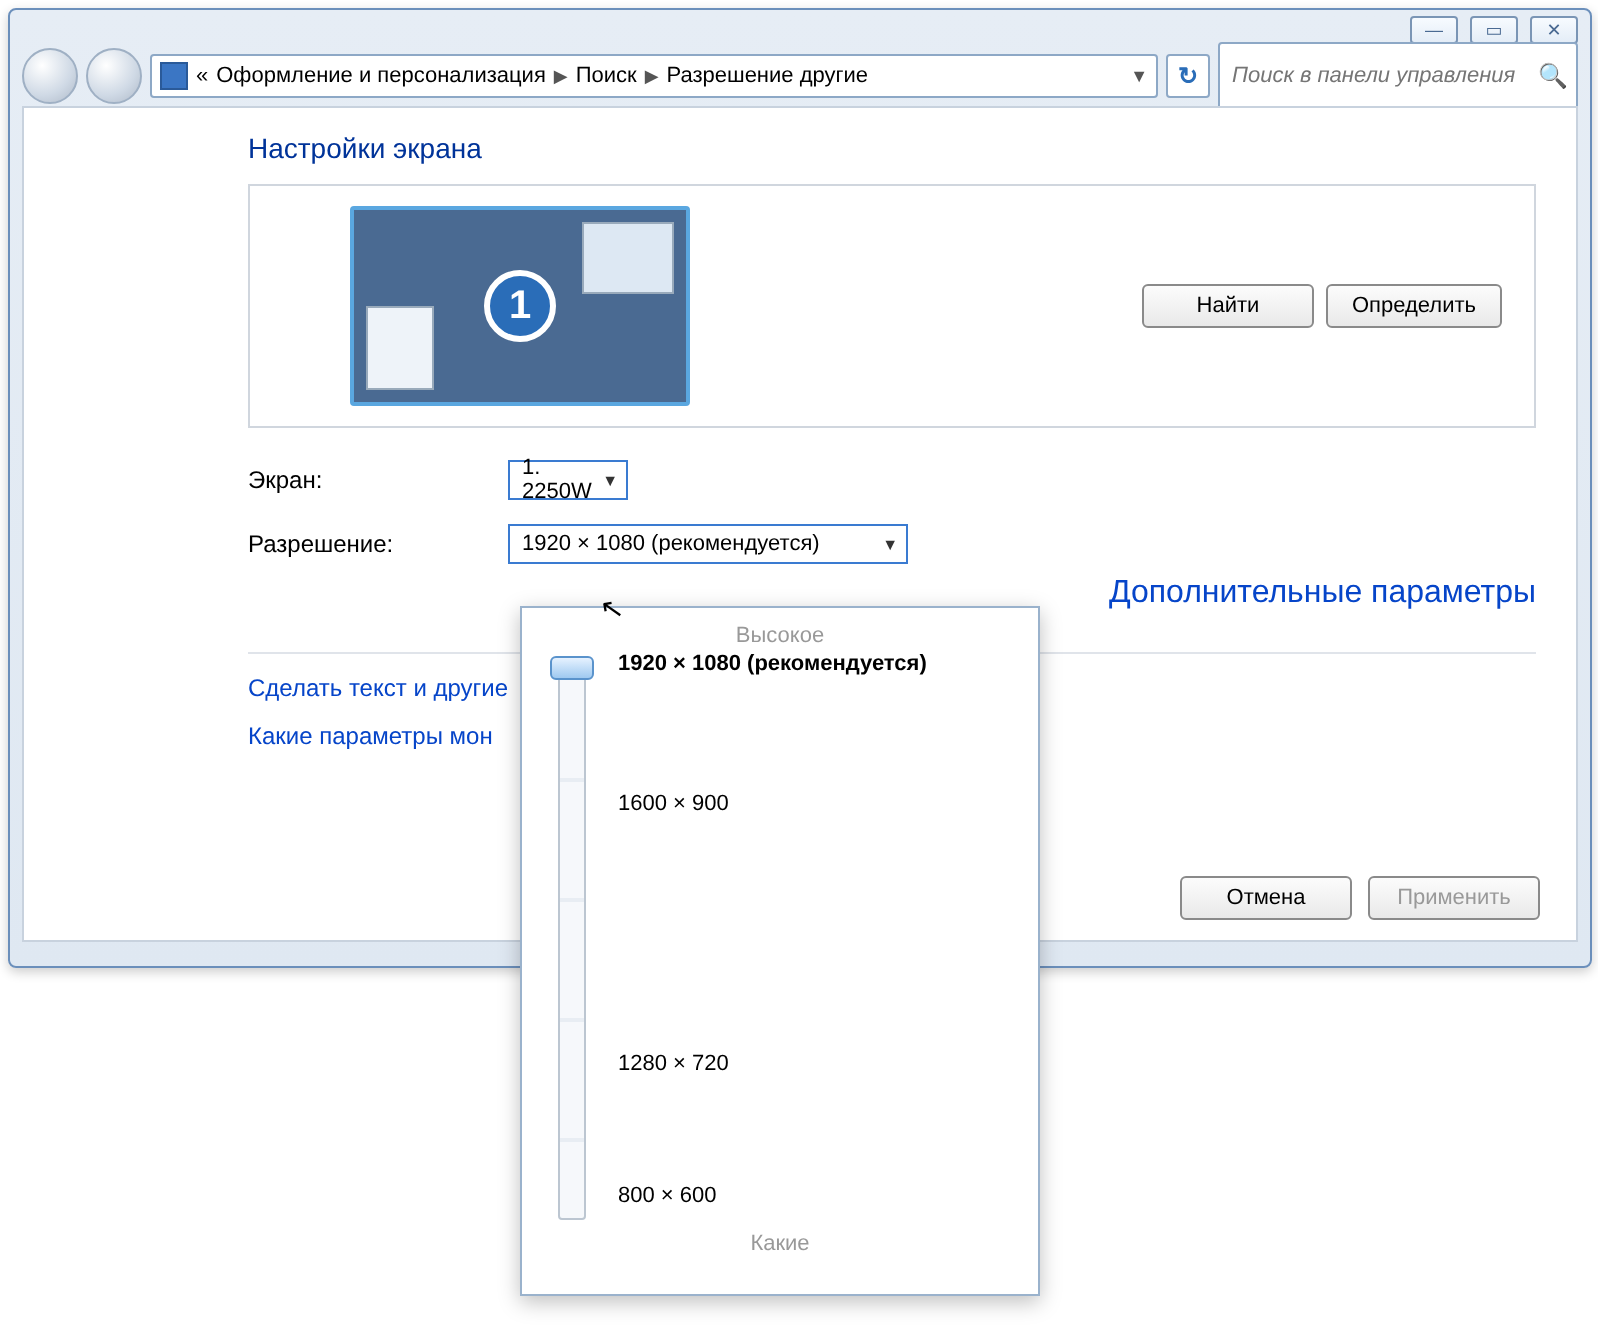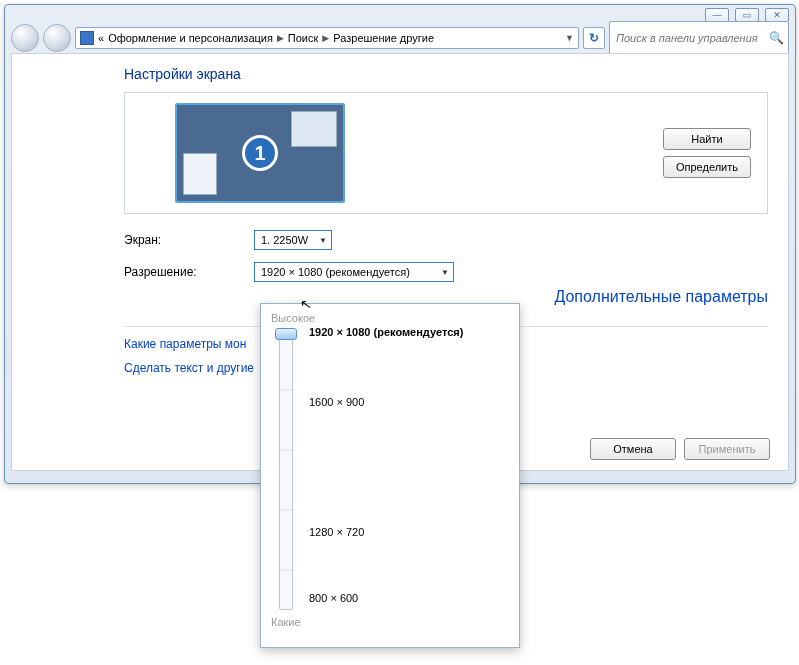--- a/index.html
+++ b/index.html
@@ -125,38 +125,38 @@
   .monitor-preview .thumb-b {
     position:absolute;bottom:6px;left:6px;width:34px;height:42px;background:#eef3f9;border:1px solid #9ab;
   }
   .monitor-preview .num {
     position:absolute;left:50%;top:50%;transform:translate(-50%,-50%);
     width:36px;height:36px;border-radius:50%;
     background:#2a6db8;color:#fff;border:3px solid #fff;
     display:flex;align-items:center;justify-content:center;font-size:20px;font-weight:bold;
   }
   .side-buttons {
-    display:flex;flex-direction:column;gap:6px;margin-left:auto;margin-right:6px;
+    display:flex;flex-direction:row;gap:6px;margin-left:auto;margin-right:6px;
   }
   .side-buttons button, .bottom-btns button {
     height:22px;min-width:86px;
     border:1px solid #8a8a8a;border-radius:3px;
     background:linear-gradient(#fcfcfc,#e9e9e9);
     font-size:11px;padding:0 12px;
   }
   .form-row {
     display:flex;align-items:center;margin-bottom:12px;font-size:12px;
   }
   .form-row .lbl { width:130px;}
   .combo {
     height:20px;border:1px solid #7a95b5;background:#fff;
     display:flex;align-items:center;padding:0 16px 0 6px;font-size:11px;
     position:relative;
   }
-  .combo.small { width:78px; border-color:#3a7bd1;text-align:center;}
+  .combo.small { width:60px; border-color:#3a7bd1;}
   .combo.wide { width:200px; border-color:#3a7bd1;}
   .combo::after {
     content:"▼";position:absolute;right:4px;font-size:8px;color:#333;
   }
   .links-area {
     border-top:1px solid #e0e4ea;
     margin-top:20px;padding-top:10px;
   }
   .lnk { color:#0645c9;font-size:12px;margin-bottom:10px;cursor:pointer;}
   .adv-link { text-align:right;color:#0645c9;font-size:16px;margin-top:-6px;margin-bottom:8px;cursor:pointer;}
@@ -170,21 +170,21 @@
     left:260px;
     top:303px;
     width:260px;
     height:345px;
     background:#fff;
     border:1px solid #9ab2cc;
     box-shadow:0 3px 10px rgba(0,0,0,.25);
     padding:8px 10px 10px;
     z-index:1000;
   }
-  .reso-popup .cap { color:#999;font-size:11px; margin-bottom:2px;}
+  .reso-popup .cap { color:#999;font-size:11px; text-align:center;margin-bottom:2px;}
   .slider-wrap {
     display:flex;gap:16px;height:290px;
   }
   .slider-track {
     width:14px;height:280px;border:1px solid #bcc6d1;border-radius:2px;
     background:repeating-linear-gradient(to bottom,#f6f8fb,#f6f8fb 58px,#e8edf3 58px,#e8edf3 60px);
     margin-left:8px;margin-top:4px;position:relative;
   }
   .slider-thumb {
     position:absolute;top:-3px;left:-5px;width:22px;height:12px;border-radius:3px;
@@ -264,22 +264,22 @@
         <span class="lbl">Разрешение:</span>
         <div class="combo wide">
           <span>1920 × 1080 (рекомендуется)</span>
         </div>
       </div>
 
 
       <div class="adv-link">Дополнительные параметры</div>
 
       <div class="links-area">
+        <div class="lnk">Сделать текст и другие</div>
         <div class="lnk">Какие параметры мон</div>
-        <div class="lnk">Сделать текст и другие</div>
       </div>
 
       <div class="bottom-btns">
         <button>Отмена</button>
         <button class="disabled">Применить</button>
       </div>
 
     </div>
   </div>
 </div>

